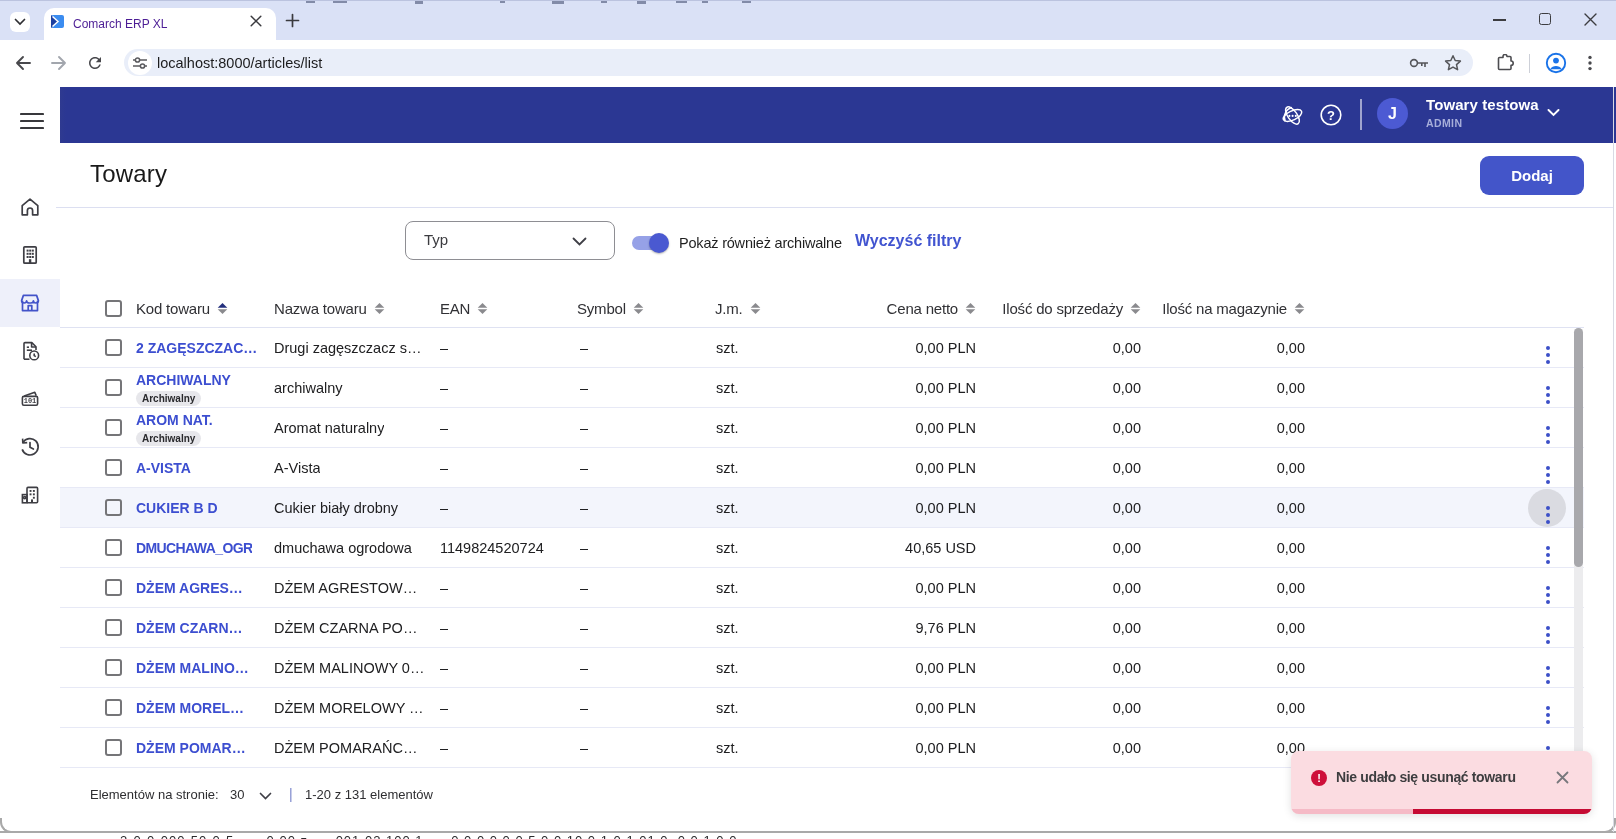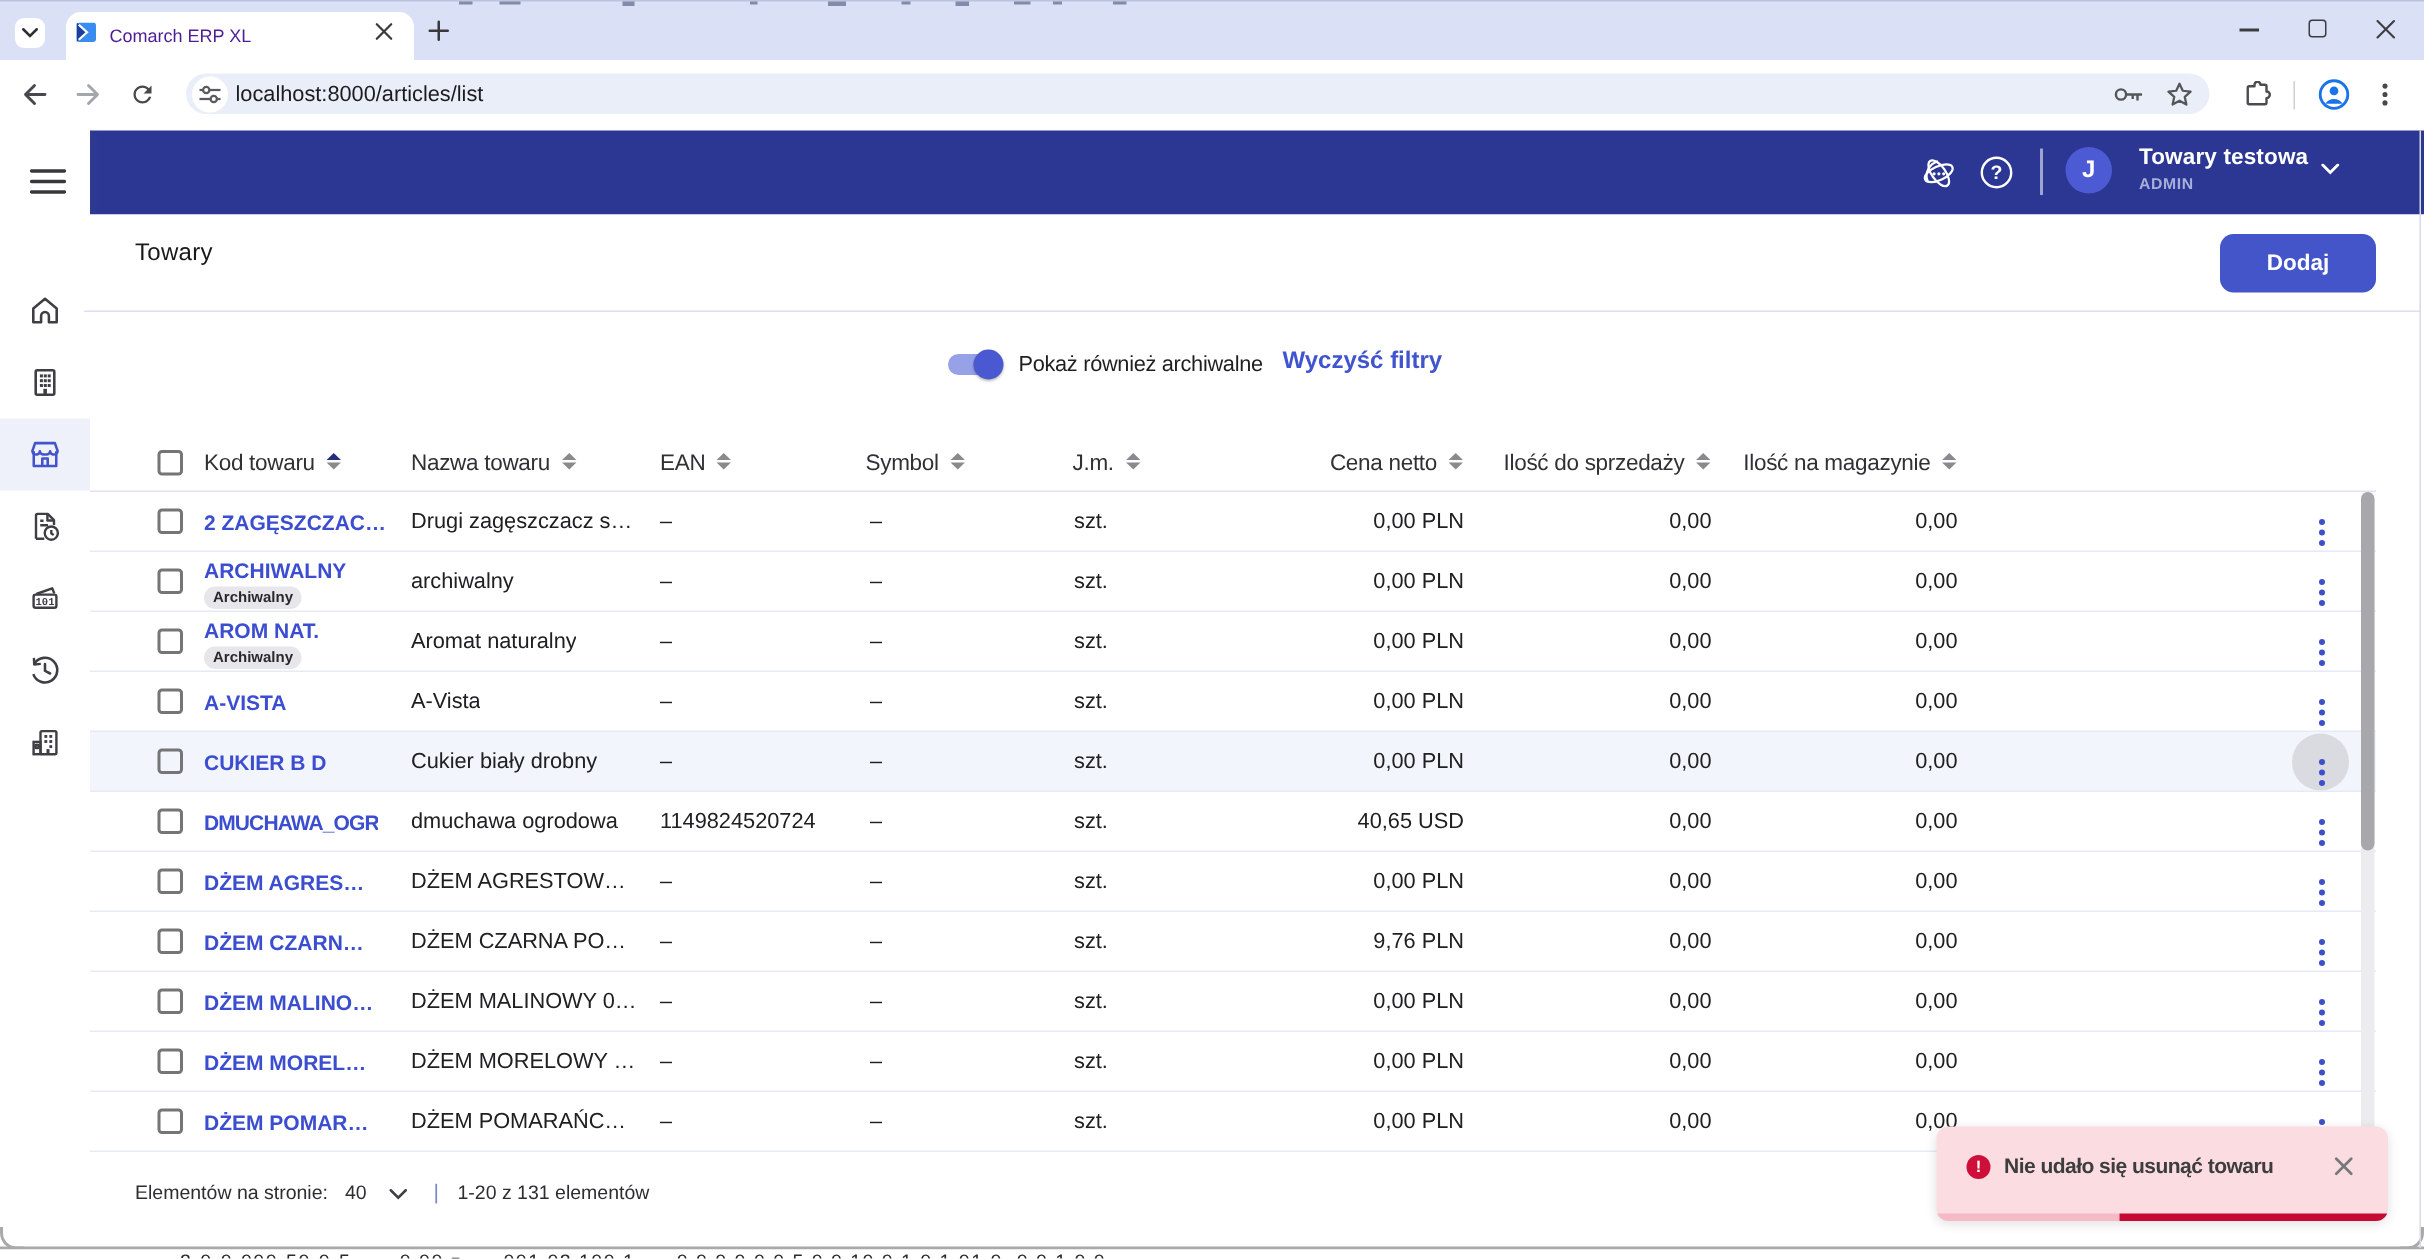--- a/index.html
+++ b/index.html
@@ -19,21 +19,21 @@
     background:#e9eef9; }
   #urltext { position:absolute; left:157px; top:45px; height:37px; line-height:37px; font-size:14.5px;
     color:#1c1c1e; }
   
   #navbar { position:absolute; left:60px; top:87px; width:1556px; height:56px; background:#2b3793; }
   #sidebar { position:absolute; left:0; top:87px; width:60px; height:746px; background:#fff; }
   #sideshadow { position:absolute; left:60px; top:87px; width:6px; height:746px;
     background:linear-gradient(to right, rgba(80,85,120,.10), rgba(80,85,120,0)); }
   #sidebar .active { position:absolute; left:0; top:192px; width:60px; height:48px; background:#eef0fa; }
   #main { position:absolute; left:60px; top:143px; width:1556px; height:690px; background:#fff; }
-  #main h1 { position:absolute; left:30px; top:17px; font-size:16px; font-weight:400; color:#191919;
+  #main h1 { position:absolute; left:30px; top:17px; font-size:24px; font-weight:400; color:#191919;
     letter-spacing:.2px; }
   #addbtn { position:absolute; left:1420px; top:13px; width:104px; height:39px; background:#4355c9;
     border-radius:9px; color:#fff; font-size:15px; font-weight:700; text-align:center; line-height:39px; }
   #hdivider { position:absolute; left:-4px; top:64px; width:1558px; height:1px; background:#dcdff1; }
   
   #search { position:absolute; left:28px; top:78px; width:301px; height:39px; border:1.5px solid #8e8e93;
     border-radius:5px; }
   #search .ph { position:absolute; left:36px; top:0; height:36px; line-height:36px; font-size:13.5px; color:#76767a; letter-spacing:0; }
   #typ { position:absolute; left:345px; top:78px; width:210px; height:39px; border:1.5px solid #8e8e93;
     border-radius:8px; }
@@ -259,20 +259,26 @@
         <rect x="14.9" y="13.8" width="1.9" height="1.9"></rect>
         <rect x="13" y="16.4" width="2" height="3.4"></rect>
       </g>
     </svg>
 </div>
 <div id="sideshadow"></div>
 <div id="main">
   <h1>Towary</h1>
   <div id="addbtn">Dodaj</div>
   <div id="hdivider"></div>
+  <div id="typ">
+      <span class="t">Typ</span>
+    <svg class="abs" style="left:166px;top:15px" width="15" height="9" viewBox="0 0 15 9">
+        <path d="M1.5 1.5 L7.5 7.5 L13.5 1.5" fill="none" stroke="#3f3f46" stroke-width="1.8" stroke-linecap="round"></path>
+      </svg>
+  </div>
   <div class="swtrack"></div>
     <div class="swknob"></div>
   <div id="swlabel">Pokaż również archiwalne</div>
   <div id="clear">Wyczyść filtry</div>
   <div id="thead">
     <span class="cbx" style="top:10px"></span>
     <span class="hcell" style="left:76px">Kod towaru<svg class="sort" width="11" height="13" viewBox="0 0 11 13">
           <path d="M5.5 1 L10.3 5.7 H0.7 Z" fill="#232f7d"></path>
           <path d="M0.7 7.3 H10.3 L5.5 12 Z" fill="#8a8a8e"></path>
         </svg></span>
@@ -483,21 +489,21 @@
           <span class="kdot" style="top:11px"></span>
           <span class="kdot" style="top:18px"></span>
           <span class="kdot" style="top:25px"></span>
         </span>
     </div>
   </div>
   <div id="sctrack"></div>
     <div id="scthumb"></div>
   <div id="pgfoot">
     <span class="abs" style="left:30px;top:10px">Elementów na stronie:</span>
-    <span class="abs" style="left:170px;top:10px">40</span>
+    <span class="abs" style="left:170px;top:10px">30</span>
     <svg class="abs" style="left:199px;top:15px" width="13" height="8" viewBox="0 0 13 8">
         <path d="M1.5 1.5 L6.5 6.5 L11.5 1.5" fill="none" stroke="#3f3f46" stroke-width="1.7" stroke-linecap="round"></path>
       </svg>
     <span class="abs" style="left:229px;top:9px;color:#7b86cc;font-size:14px">|</span>
     <span class="abs" style="left:245px;top:10px">1-20 z 131 elementów</span>
   </div>
 </div>
 <div id="toast">
   <span class="abs" style="left:20px;top:19px;width:16px;height:16px;border-radius:50%;background:#ce0f3a;color:#fff;font-size:11px;font-weight:700;text-align:center;line-height:16px">!</span>
   <span class="abs" style="left:45px;top:0;height:53px;line-height:53px;font-size:14px;font-weight:700;color:#3d3d3f;letter-spacing:-0.35px">Nie udało się usunąć towaru</span>

